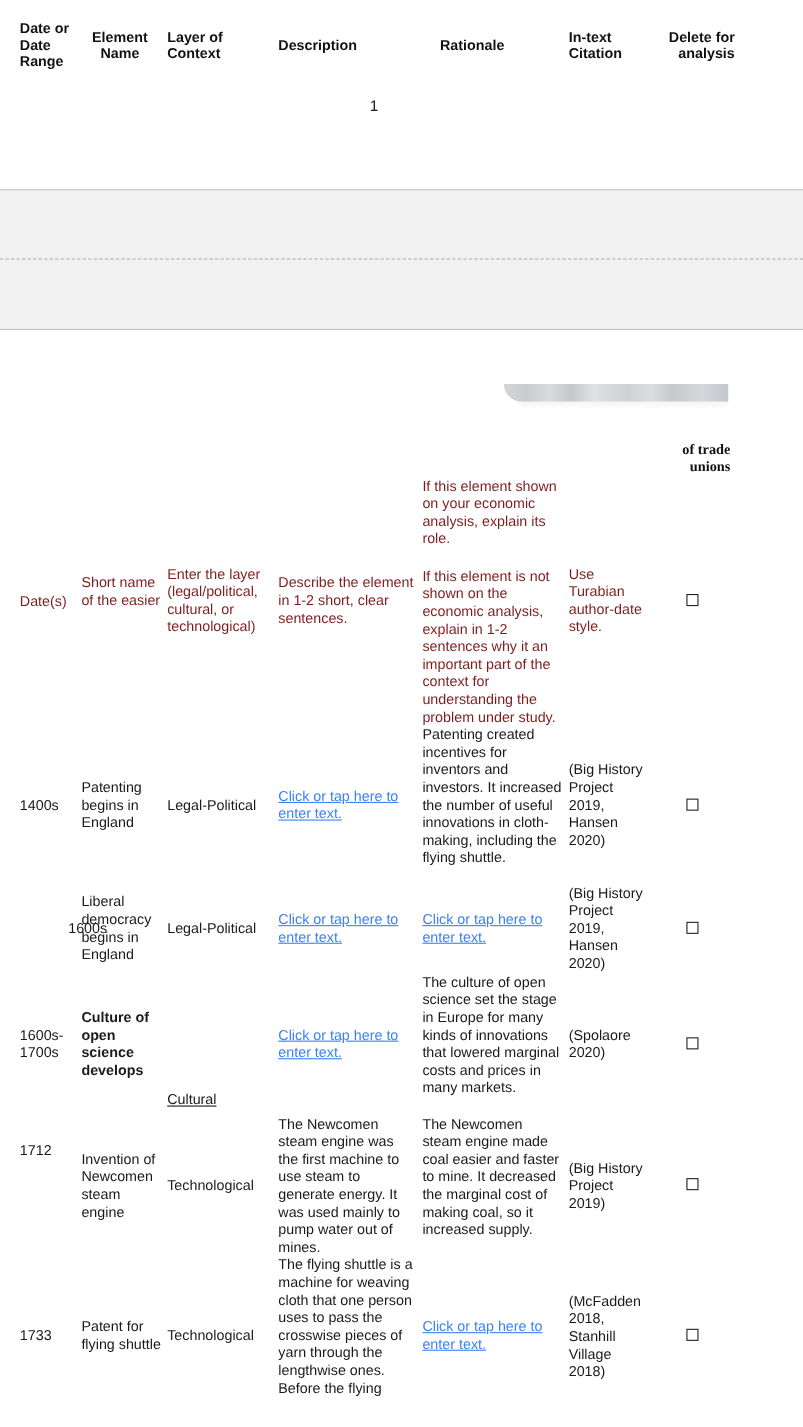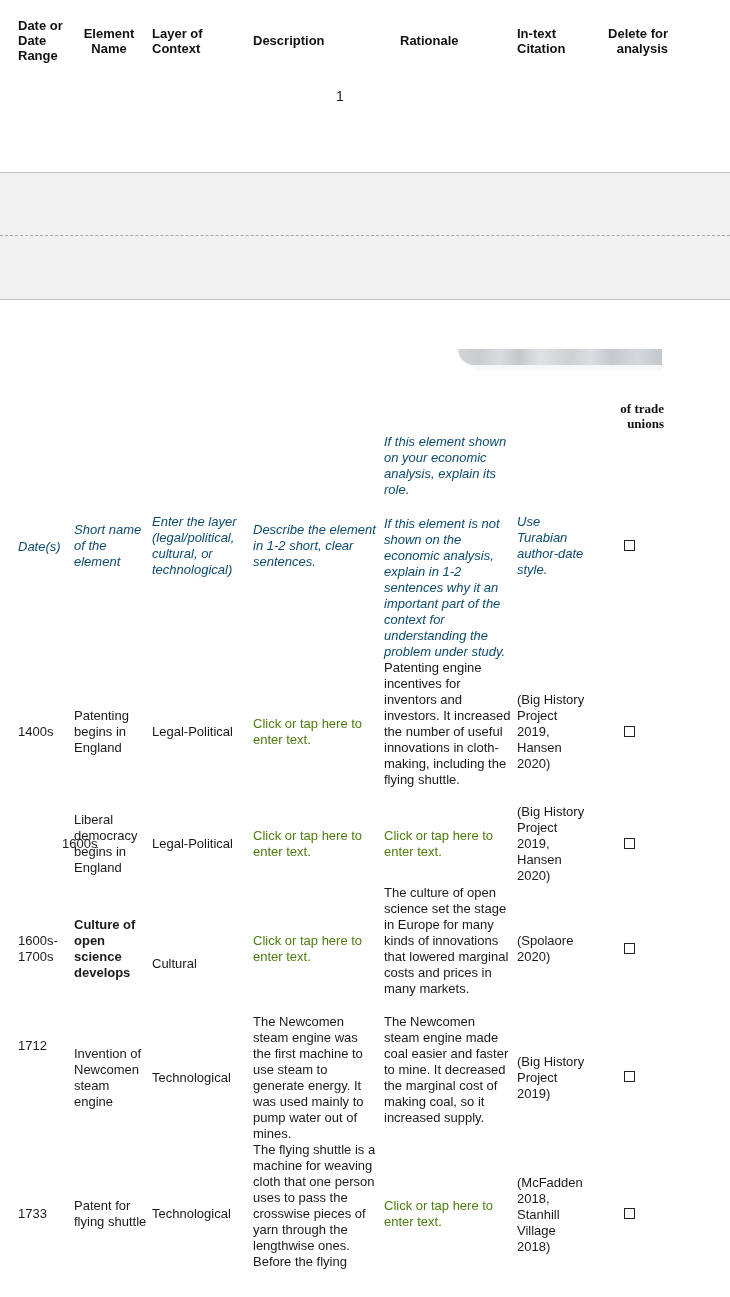--- a/index.html
+++ b/index.html
@@ -3,22 +3,22 @@
   <meta charset="utf-8">
   <style>
     html, body { margin: 0; padding: 0; background: #ffffff; }
     body {
       width: 730px; height: 1297px; overflow: hidden; position: relative;
       font-family: "Liberation Sans", sans-serif; font-size: 13px; line-height: 16px; color: #1a1a1a;
     }
     .abs { position: absolute; }
     .hdr { font-weight: bold; font-size: 13px; line-height: 15px; color: #111; }
     .center { text-align: right; }
-    .ital { font-style: italic; color: #0c4a6e; }
-    .ph { color: #4d7c0f; }
+    .ital { color: #7f1d1d; }
+    .ph { color: #3b82f6; text-decoration: underline; }
     .cell { position: absolute; }
     .band {
       position: absolute; left: 0; width: 730px; top: 172px; height: 126px;
       background: #f1f1f1; border-top: 1px solid #bfc2c6; border-bottom: 1px solid #bfc2c6;
     }
     .dash {
       position: absolute; left: 0; width: 730px; top: 62px; height: 0;
       border-top: 1px dashed #a9a9a9;
     }
     .blur {
@@ -54,53 +54,53 @@
   <div class="dash"></div>
 </div>
 
 <div class="blur-fade"></div>
 <div class="blur"></div>
 
 <div class="cell hdr center" style="left:594px; top:401px; width:70px;font-family:Liberation Serif, serif;">of trade unions</div>
 
 <div>
   <div class="cell ital" style="left:18px; top:539px; width:52px;">Date(s)</div>
-  <div class="cell ital" style="left:74px; top:522px; width:76px;">Short name of the element</div>
+  <div class="cell ital" style="left:74px; top:522px; width:76px;">Short name of the easier</div>
   <div class="cell ital" style="left:152px; top:514px; width:96px;">Enter the layer (legal/political, cultural, or technological)</div>
   <div class="cell ital" style="left:253px; top:522px; width:126px;">Describe the element in 1-2 short, clear sentences.</div>
   <div class="cell ital" style="left:384px; top:434px; width:132px;">If this element shown on your economic analysis, explain its role.</div>
   <div class="cell ital" style="left:384px; top:516px; width:132px;">If this element is not shown on the economic analysis, explain in 1-2 sentences why it an important part of the context for understanding the problem under study.</div>
   <div class="cell ital" style="left:517px; top:514px; width:72px;">Use Turabian author-date style.</div>
   <div class="chk" style="left:624px; top:540px;"></div>
 </div>
 
 <div>
   <div class="cell" style="left:18px; top:724px; width:52px;">1400s</div>
   <div class="cell" style="left:74px; top:708px; width:74px;">Patenting begins in England</div>
   <div class="cell" style="left:152px; top:724px; width:96px;">Legal-Political</div>
   <div class="cell ph" style="left:253px; top:716px; width:124px;">Click or tap here to enter text.</div>
-  <div class="cell" style="left:384px; top:660px; width:132px;">Patenting engine incentives for inventors and investors. It increased the number of useful innovations in cloth-making, including the flying shuttle.</div>
+  <div class="cell" style="left:384px; top:660px; width:132px;">Patenting created incentives for inventors and investors. It increased the number of useful innovations in cloth-making, including the flying shuttle.</div>
   <div class="cell" style="left:517px; top:692px; width:74px;">(Big History Project 2019, Hansen 2020)</div>
   <div class="chk" style="left:624px; top:726px;"></div>
 </div>
 
 <div>
   <div class="cell" style="left:18px; top:836px; width:52px;margin-left:44px;">1600s</div>
   <div class="cell" style="left:74px; top:812px; width:74px;">Liberal democracy begins in England</div>
   <div class="cell" style="left:152px; top:836px; width:96px;">Legal-Political</div>
   <div class="cell ph" style="left:253px; top:828px; width:124px;">Click or tap here to enter text.</div>
   <div class="cell ph" style="left:384px; top:828px; width:124px;">Click or tap here to enter text.</div>
   <div class="cell" style="left:517px; top:804px; width:74px;">(Big History Project 2019, Hansen 2020)</div>
   <div class="chk" style="left:624px; top:838px;"></div>
 </div>
 
 <div>
   <div class="cell" style="left:18px; top:933px; width:46px;">1600s-1700s</div>
   <div class="cell" style="left:74px; top:917px; width:74px;font-weight:bold;">Culture of open science develops</div>
-  <div class="cell" style="left:152px; top:956px; width:96px;">Cultural</div>
+  <div class="cell" style="left:152px; top:992px; width:96px;text-decoration:underline;">Cultural</div>
   <div class="cell ph" style="left:253px; top:933px; width:124px;">Click or tap here to enter text.</div>
   <div class="cell" style="left:384px; top:885px; width:134px;">The culture of open science set the stage in Europe for many kinds of innovations that lowered marginal costs and prices in many markets.</div>
   <div class="cell" style="left:517px; top:933px; width:74px;">(Spolaore 2020)</div>
   <div class="chk" style="left:624px; top:943px;"></div>
 </div>
 
 <div>
   <div class="cell" style="left:18px; top:1038px; width:52px;">1712</div>
   <div class="cell" style="left:74px; top:1046px; width:76px;">Invention of Newcomen steam engine</div>
   <div class="cell" style="left:152px; top:1070px; width:96px;">Technological</div>

